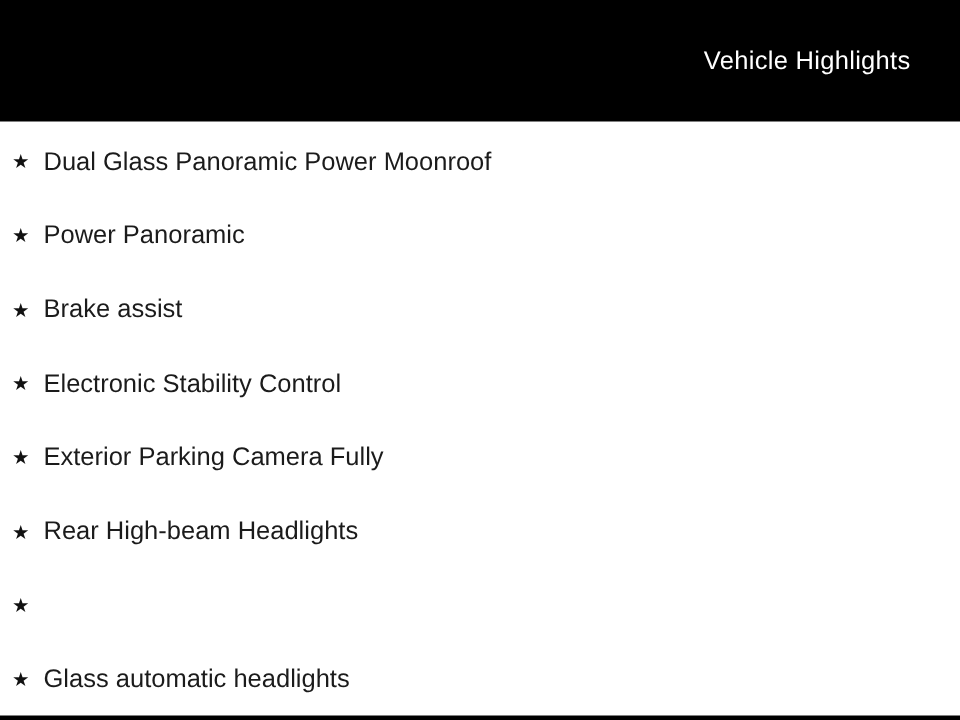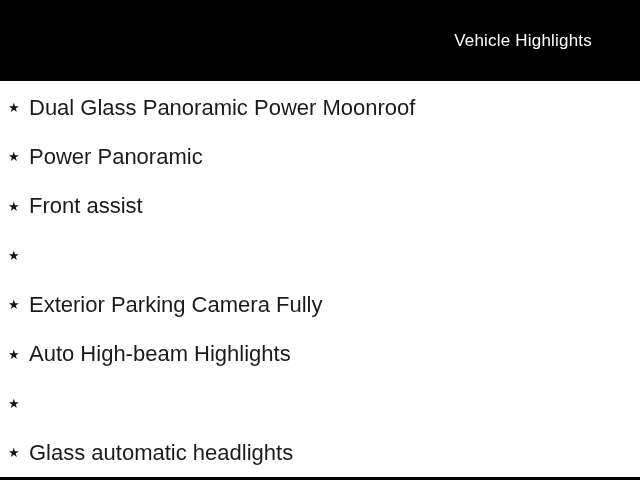--- a/index.html
+++ b/index.html
@@ -15,21 +15,21 @@
     overflow: hidden;
   }
   .header {
     box-sizing: border-box;
     width: 640px;
     height: 81px;
     background: #000000;
     display: flex;
     align-items: center;
     justify-content: flex-end;
-    padding-right: 48px;
+    padding-right: 33px;
   }
   .header-title {
     color: #ffffff;
     font-size: 17px;
     font-weight: 400;
     letter-spacing: 0.2px;
   }
   .feature-list {
     list-style: none;
     margin: 0;
@@ -45,21 +45,21 @@
   .star {
     width: 14px;
     font-size: 13px;
     line-height: 1;
     color: #111111;
     margin-right: 7px;
     text-align: left;
     flex: 0 0 auto;
   }
   .feature-label {
-    font-size: 22px;
+    font-size: 17px;
     color: #1b1b1b;
   }
   .footer-bar {
     position: absolute;
     left: 0;
     bottom: 0;
     width: 640px;
     height: 3px;
     background: #000000;
   }
@@ -75,32 +75,33 @@
   <li class="feature-item">
     <span class="star">★</span>
     <span class="feature-label">Dual Glass Panoramic Power Moonroof</span>
   </li>
   <li class="feature-item">
     <span class="star">★</span>
     <span class="feature-label">Power Panoramic</span>
   </li>
   <li class="feature-item">
     <span class="star">★</span>
-    <span class="feature-label">Front assist</span>
+    <span class="feature-label">Brake assist</span>
   </li>
   <li class="feature-item">
     <span class="star">★</span>
+    <span class="feature-label">Electronic Stability Control</span>
   </li>
   <li class="feature-item">
     <span class="star">★</span>
     <span class="feature-label">Exterior Parking Camera Fully</span>
   </li>
   <li class="feature-item">
     <span class="star">★</span>
-    <span class="feature-label">Auto High-beam Highlights</span>
+    <span class="feature-label">Rear High-beam Headlights</span>
   </li>
   <li class="feature-item">
     <span class="star">★</span>
   </li>
   <li class="feature-item">
     <span class="star">★</span>
     <span class="feature-label">Glass automatic headlights</span>
   </li>
 </ul>
 

